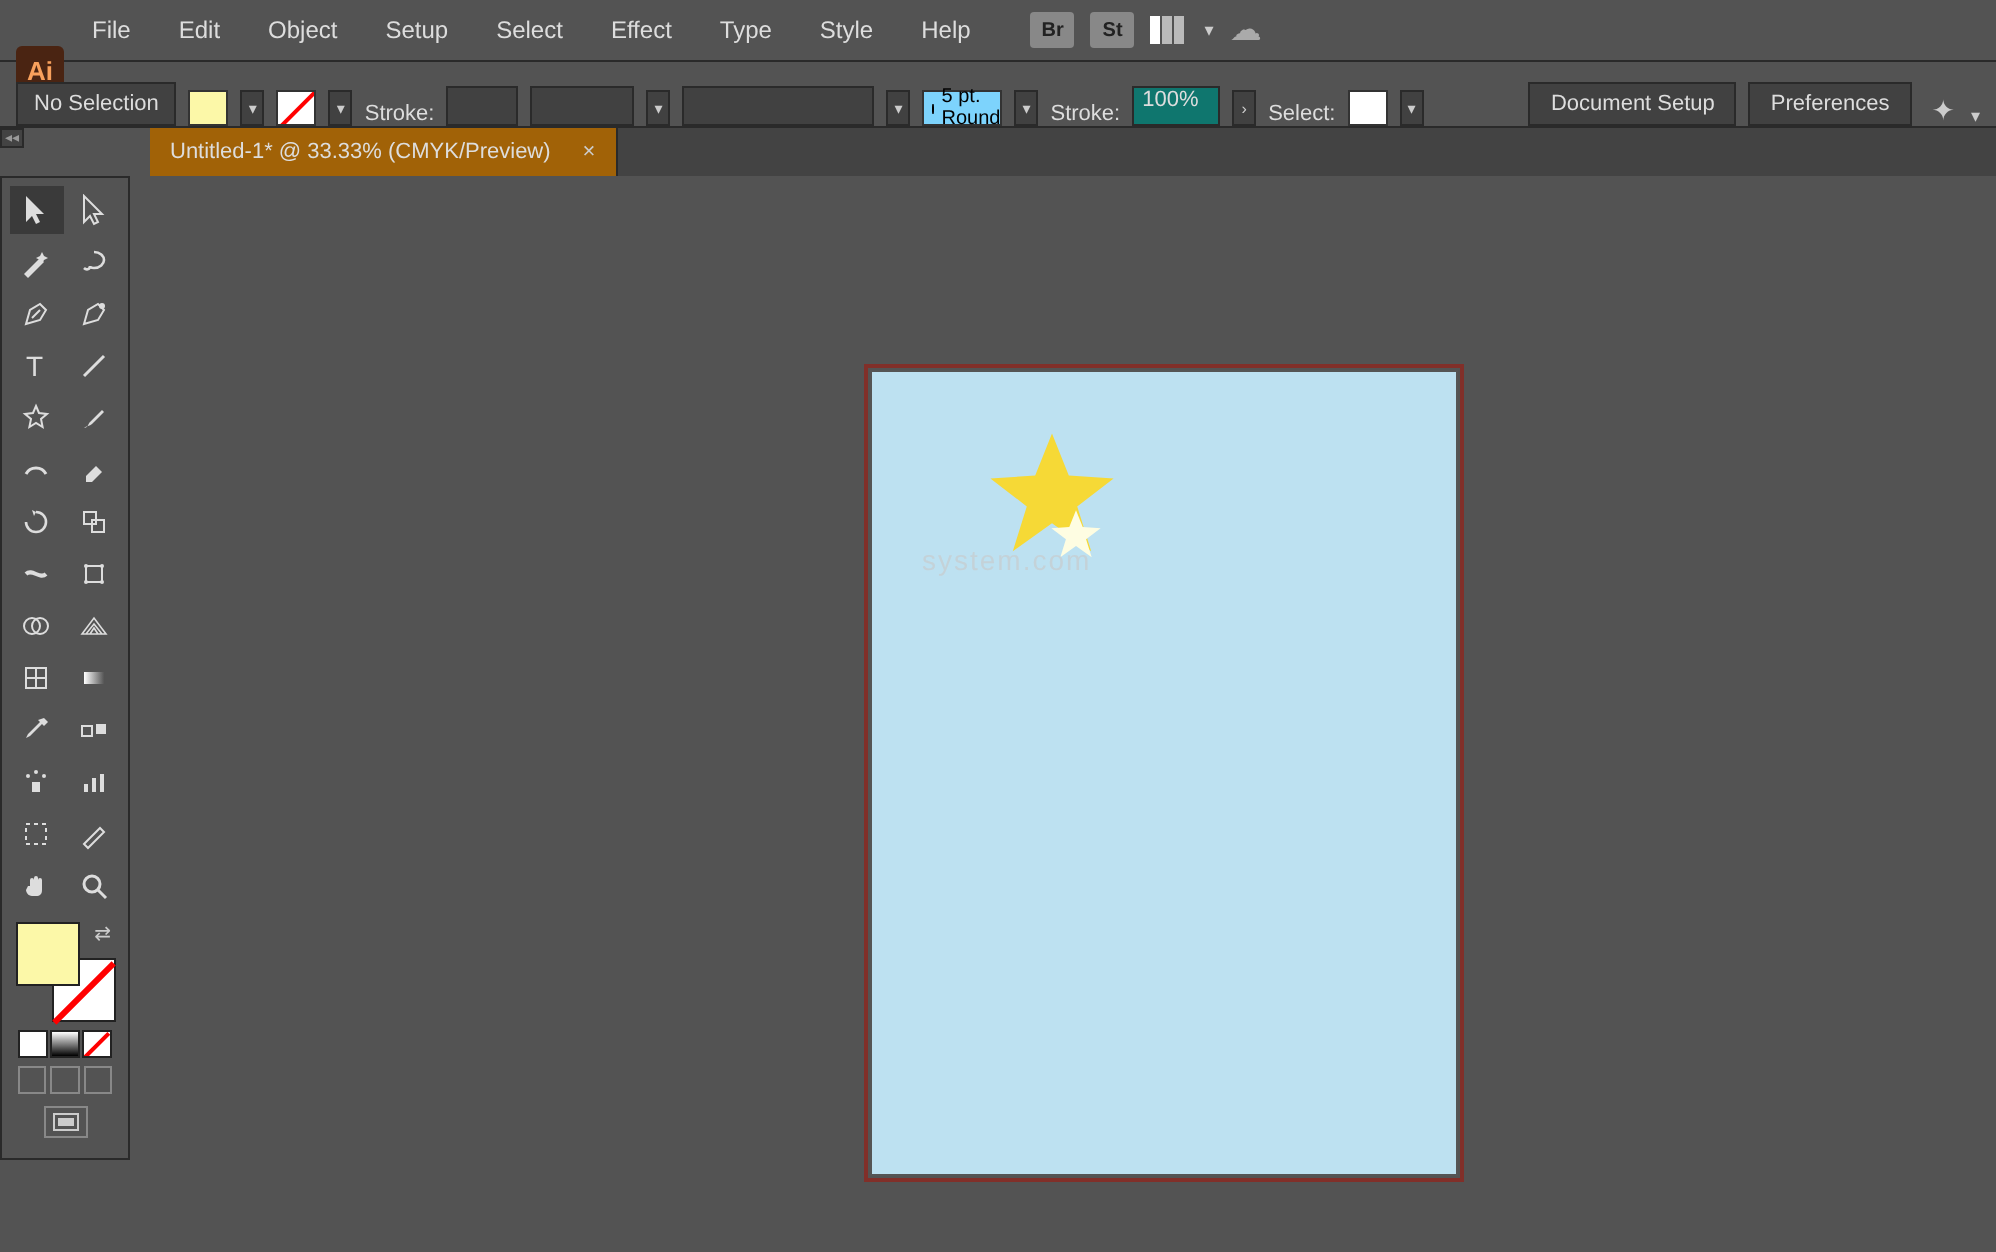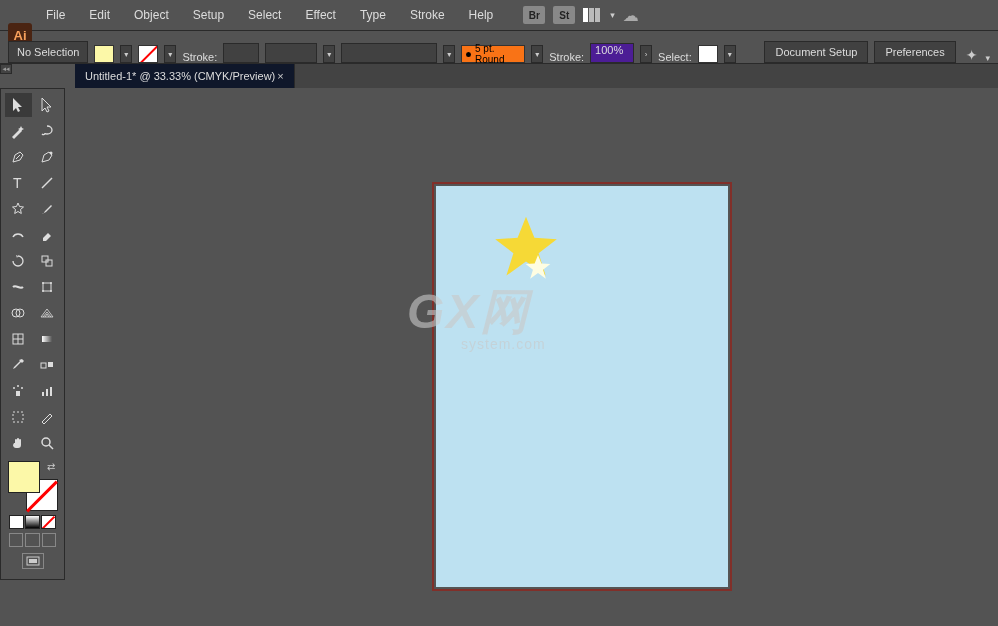--- a/index.html
+++ b/index.html
@@ -21,29 +21,29 @@
 .controlbar { height: 34px; background: #535353; border-top: 1px solid #2a2a2a; border-bottom: 1px solid #2a2a2a; display: flex; align-items: flex-end; padding: 0 8px; gap: 6px; }
 .ctrl-label { color: #ddd; font-size: 11px; }
 .no-selection { background: #414141; padding: 4px 8px; border: 1px solid #2a2a2a; }
 .swatch { width: 20px; height: 18px; background: #fcf8a8; border: 1px solid #333; }
 .swatch-none { width: 20px; height: 18px; background: #fff; border: 1px solid #333; position: relative; overflow: hidden; }
 .swatch-none::after { content: ''; position: absolute; width: 140%; height: 2px; background: red; top: 50%; left: -20%; transform: rotate(-45deg); }
 .swatch-white { width: 20px; height: 18px; background: #fff; border: 1px solid #333; }
 .ctrl-dd { width: 12px; height: 18px; background: #414141; border: 1px solid #2a2a2a; display: flex; align-items: center; justify-content: center; color: #ccc; font-size: 8px; }
 .ctrl-input { width: 36px; height: 20px; background: #414141; border: 1px solid #2a2a2a; color: #ddd; font-size: 11px; text-align: center; }
 .ctrl-input-xl { width: 96px; }
-.stroke-preview { width: 64px; height: 18px; background: #f97316; border: 1px solid #333; display: flex; align-items: center; padding-left: 4px; gap: 4px; }
+.stroke-preview { width: 40px; height: 18px; background: #7dd3fc; border: 1px solid #333; display: flex; align-items: center; padding-left: 4px; gap: 4px; }
 .stroke-preview .dot { width: 5px; height: 5px; background: #000; border-radius: 50%; }
-.opacity-field { width: 44px; height: 20px; background: #4c1d95; border: 1px solid #2a2a2a; color: #ddd; font-size: 11px; padding: 0 4px; }
+.opacity-field { width: 44px; height: 20px; background: #0f766e; border: 1px solid #2a2a2a; color: #ddd; font-size: 11px; padding: 0 4px; }
 .ctrl-btn { height: 22px; background: #414141; border: 1px solid #2a2a2a; color: #ddd; font-size: 11px; padding: 0 10px; cursor: pointer; }
 .prefs-icon { color: #ccc; font-size: 14px; margin-left: 4px; }
 
 
 .tabbar { height: 24px; background: #434343; display: flex; align-items: stretch; margin-left: 75px; }
-.doc-tab { background: #0f172a; padding: 0 10px; display: flex; align-items: center; gap: 2px; font-size: 11px; color: #ddd; border-right: 1px solid #2a2a2a; }
+.doc-tab { background: #a16207; padding: 0 10px; display: flex; align-items: center; gap: 16px; font-size: 11px; color: #ddd; border-right: 1px solid #2a2a2a; }
 .tab-close { color: #ccc; font-size: 11px; cursor: pointer; }
 
 
 .left-edge { position: absolute; left: 0; top: 64px; width: 12px; }
 .edge-grip { height: 10px; background: #434343; border: 1px solid #2a2a2a; display: flex; align-items: center; justify-content: center; color: #999; font-size: 7px; }
 
 
 .toolpanel { position: absolute; left: 0; top: 88px; width: 65px; background: #535353; padding: 4px; border: 1px solid #2a2a2a; }
 .tool-row { display: flex; gap: 2px; margin-bottom: 2px; }
 .tool { width: 27px; height: 24px; background: #535353; display: flex; align-items: center; justify-content: center; color: #ddd; cursor: pointer; position: relative; }
@@ -87,21 +87,21 @@
 
 <div class="menubar">
   <div class="ai-logo">Ai</div>
   <div class="menu-item">File</div>
   <div class="menu-item">Edit</div>
   <div class="menu-item">Object</div>
   <div class="menu-item">Setup</div>
   <div class="menu-item">Select</div>
   <div class="menu-item">Effect</div>
   <div class="menu-item">Type</div>
-  <div class="menu-item">Stroke</div>
+  <div class="menu-item">Style</div>
   <div class="menu-item">Help</div>
   <div class="menubar-right">
     <div class="app-icon">Br</div>
     <div class="app-icon">St</div>
     <div class="layout-icon">
         <span></span>
         <span></span>
         <span></span>
       </div>
     <span class="dd-arrow">▾</span>
@@ -377,15 +377,14 @@
         <path d="M25 2l6 15 16 1-13 10 5 16-14-10-14 10 5-16-13-10 16-1z"></path>
       </svg>
       <svg class="star-small" width="28" height="28" viewBox="0 0 50 50">
         <path d="M25 2l6 15 16 1-13 10 5 16-14-10-14 10 5-16-13-10 16-1z"></path>
       </svg>
     </div>
   </div>
 </div>
 
 <div class="watermark">
-  <div class="big">GX网</div>
   <div class="sub">system.com</div>
 </div>
 
 </body></html>

